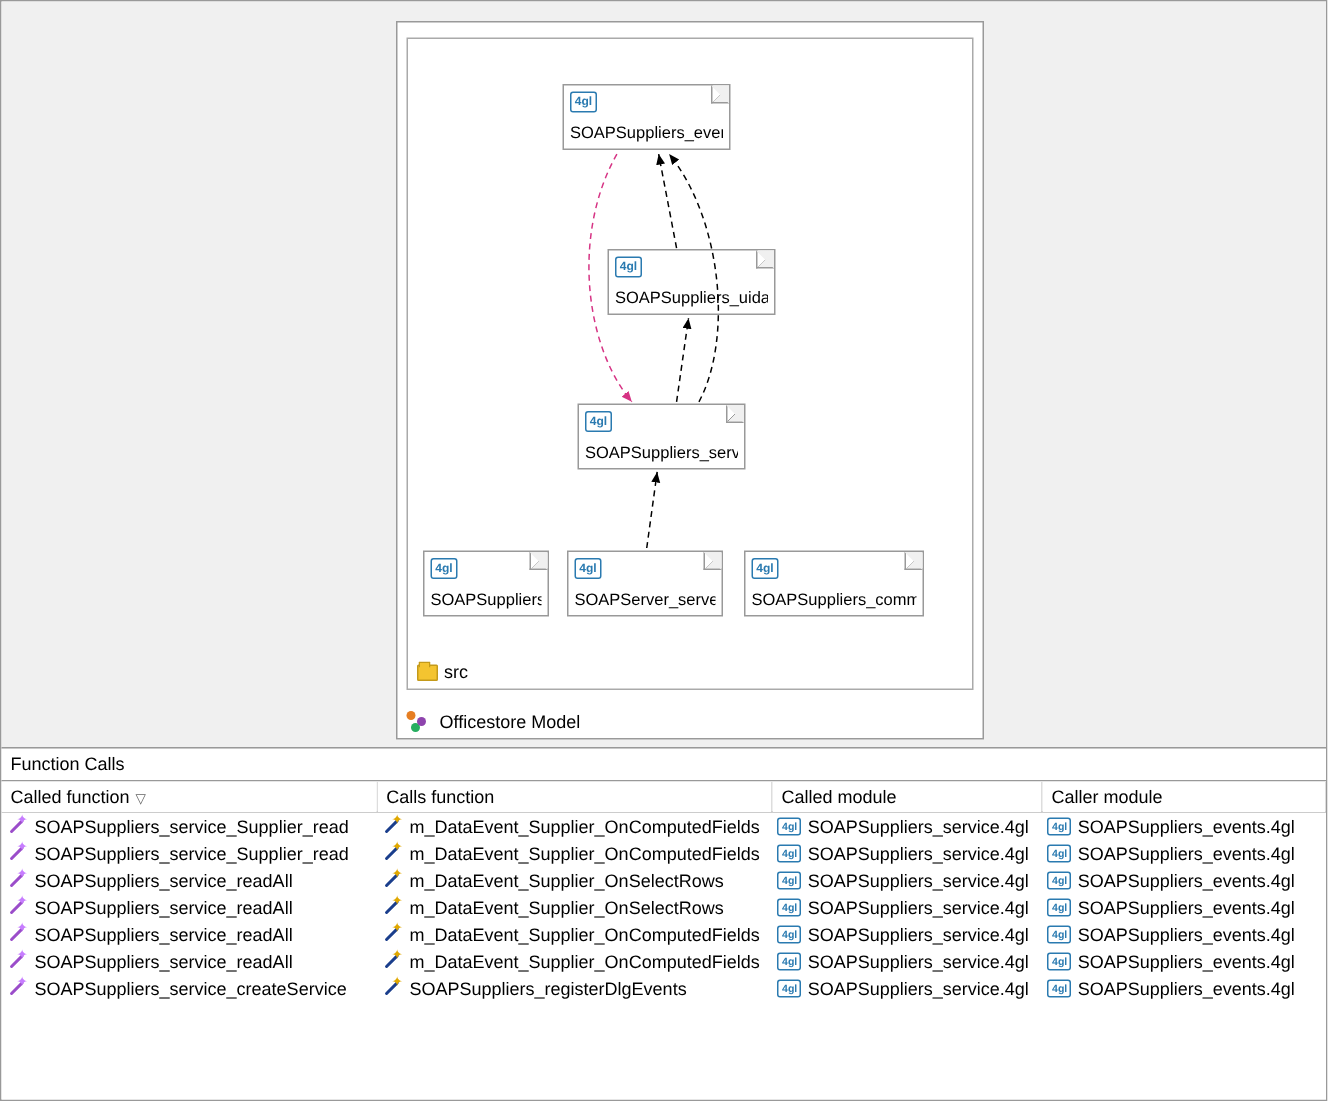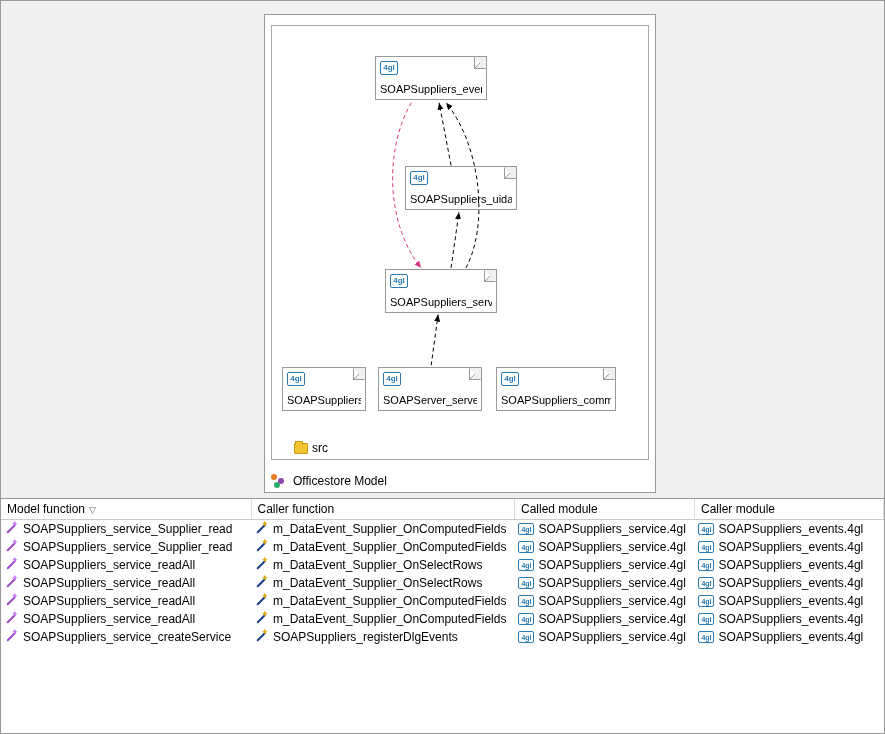--- a/index.html
+++ b/index.html
@@ -40,21 +40,21 @@
   .src-box {
     position: absolute;
     left: 6px; top: 10px;
     width: 378px; height: 435px;
     border: 1px solid #aaa;
     background: #fff;
   }
   .src-label {
     position: absolute;
     left: 6px; bottom: 4px;
-    display: flex; align-items: center; gap: 4px; margin-left: 16px;
+    display: flex; align-items: center; gap: 4px;
   }
   
   .file-node {
     position: absolute;
     width: 98px; height: 44px;
     border: 1px solid #999;
     background: #fff;
   }
   .file-node .fold {
     position: absolute;
@@ -289,29 +289,32 @@
 
       <div class="model-label">
         <span class="icon-model">
             <span class="g"></span>
           </span>
         <span>Officestore Model</span>
       </div>
     </div>
   </div>
 
+  <div class="fc-header">
+    <span>Function Calls</span>
+  </div>
 
   <div class="fc-grid">
     <table class="fc">
       <thead>
         <tr>
           <th style="width:250px">
-            <span>Model function</span><span class="sort-ind">▽</span>
+            <span>Called function</span><span class="sort-ind">▽</span>
           </th>
-          <th style="width:262px"><span>Caller function</span></th>
+          <th style="width:262px"><span>Calls function</span></th>
           <th style="width:180px"><span>Called module</span></th>
           <th><span>Caller module</span></th>
         </tr>
       </thead>
       <tbody id="fc-body">
 
       <tr>
             <td>
               <div class="cell">
                 <span class="icon-wand purple"></span>

